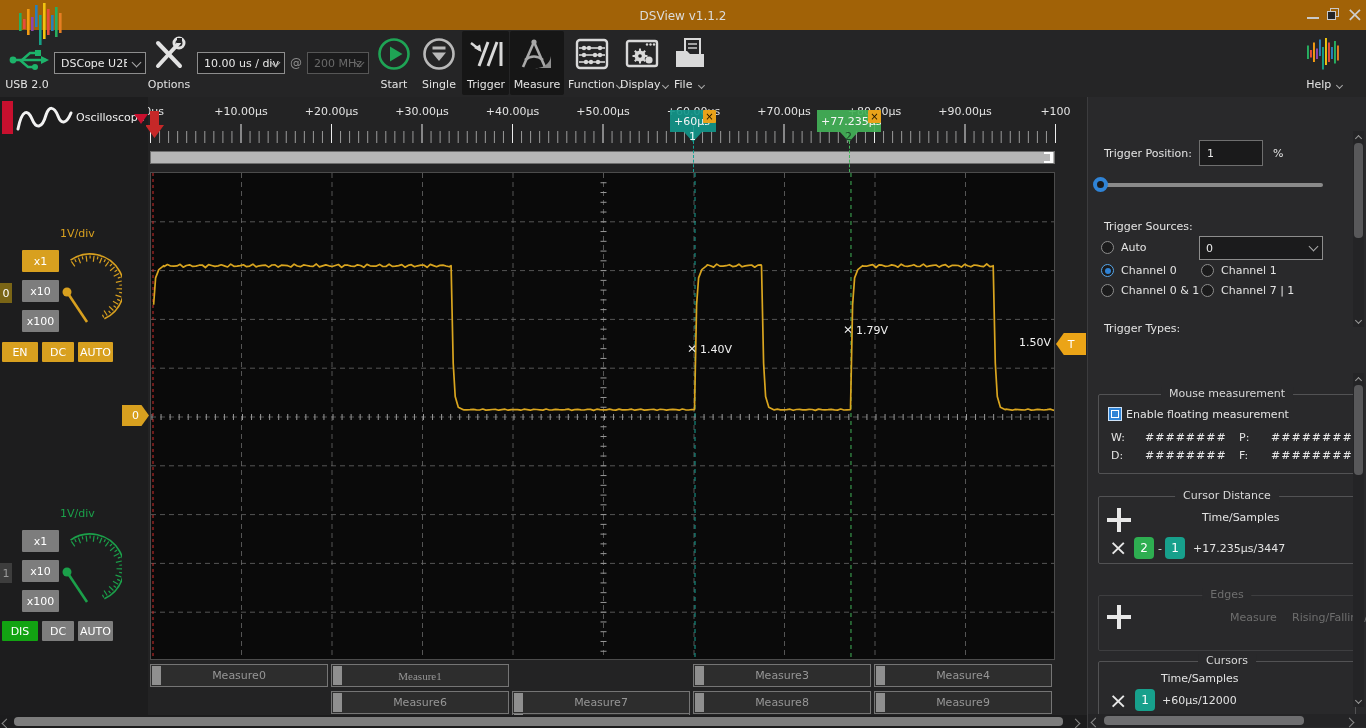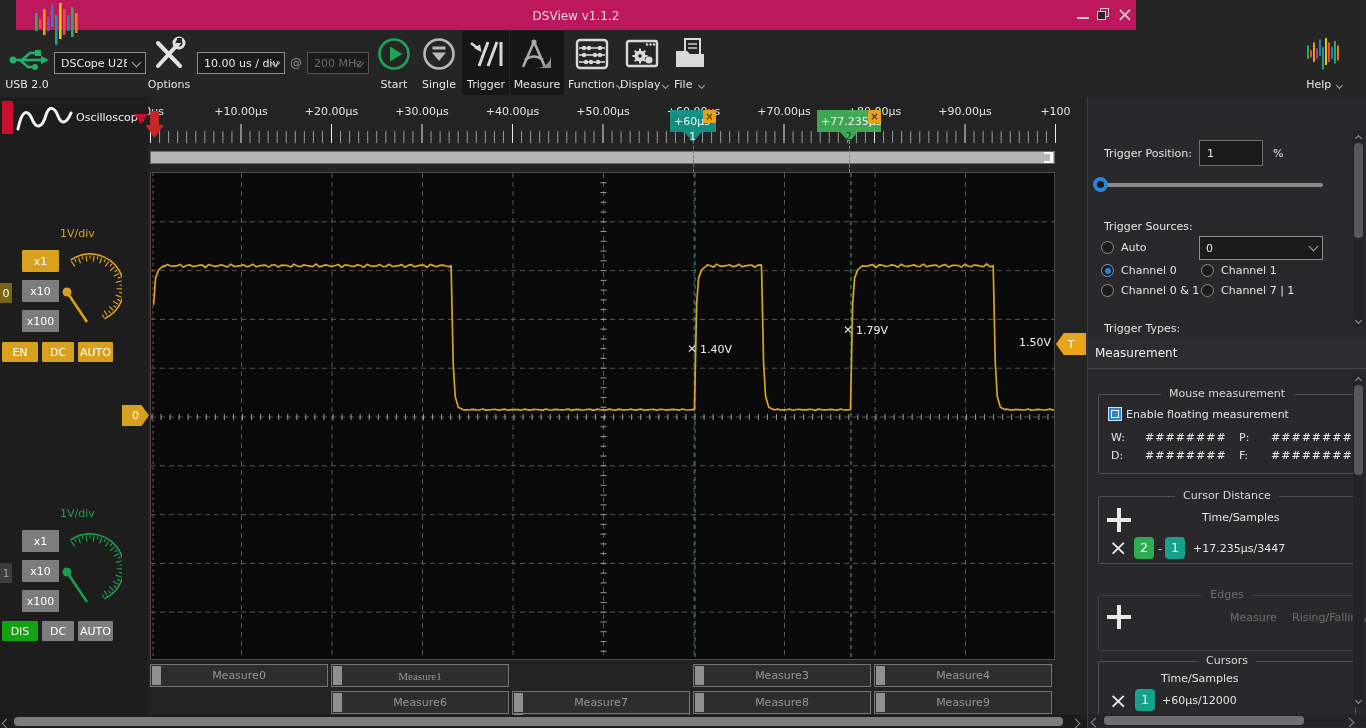--- a/index.html
+++ b/index.html
@@ -1,20 +1,20 @@
 <!DOCTYPE html>
 <html><head>
 <meta charset="utf-8">
 <style>
   *{margin:0;padding:0;box-sizing:border-box}
   html,body{background:#111;font-family:"DejaVu Sans","Liberation Sans",sans-serif}
   #app{position:relative;width:1366px;height:728px;background:#252526;color:#e6e6e6;font-size:11px;overflow:hidden}
   .abs{position:absolute}
   
-  .titlebar{position:absolute;left:16px;top:0;width:1120px;height:30px;background:#be185d}
+  .titlebar{position:absolute;left:0;top:0;width:1366px;height:30px;background:#a16207}
   .title{position:absolute;left:0;right:0;top:9px;text-align:center;color:#dcdcdc;font-size:12px}
   .winbtn{position:absolute;top:4px;width:18px;height:20px;color:#cfcfcf;display:flex;align-items:center;justify-content:center;cursor:default}
   
   .toollabel{position:absolute;top:78px;color:#e3e3e3;font-size:11px;text-align:center;white-space:nowrap}
   .dd{position:absolute;height:22px;background:#1b1b1c;border:1px solid #8d8d8d;color:#e8e8e8;display:flex;align-items:center;padding:0 18px 0 6px;font-size:11px;white-space:nowrap}
   .dd .chev{position:absolute;right:5px;top:6px}
   .dd.dis{color:#6a6a6a;border-color:#565656}
   .chev{display:inline-block;width:7px;height:7px;border-right:1.5px solid #aaa;border-bottom:1.5px solid #aaa;transform:rotate(45deg)}
   .chev.dim{border-color:#666}
   .pressed{position:absolute;background:#161616;border-radius:2px}
@@ -731,23 +731,20 @@
     <div class="sb-v" style="left:265px;top:34px;height:196px">
       <div class="sb-arrow" style="top:0">
           <span class="chev" style="transform:rotate(-135deg);border-color:#9a9a9a;width:5px;height:5px;margin-top:3px"></span>
         </div>
       <div class="sb-thumb" style="left:1px;top:12px;width:9px;height:95px"></div>
       <div class="sb-arrow" style="bottom:0">
           <span class="chev" style="transform:rotate(45deg);border-color:#9a9a9a;width:5px;height:5px;margin-bottom:3px"></span>
         </div>
     </div>
 
-    <div class="sechead" style="top:241px">
-        <span>Measurement</span>
-      </div>
 
     <div class="grp" style="left:10px;top:297px;width:258px;height:80px">
       <div class="ttl">Mouse measurement</div>
       <div class="abs" style="left:9px;top:12px;width:14px;height:14px;background:#2f83d6;border:1px solid #cfe3f7;box-shadow:inset 0 0 0 2px #2f83d6, inset 0 0 0 3px #fff"></div>
       <div class="rlabel" style="left:27px;top:13px">Enable floating measurement</div>
       <div class="rlabel" style="left:12px;top:36px">W:</div>
       <div class="rlabel hash" style="left:46px;top:36px">########</div>
       <div class="rlabel" style="left:140px;top:36px">P:</div>
       <div class="rlabel hash" style="left:172px;top:36px">########</div>
       <div class="rlabel" style="left:12px;top:54px">D:</div>

